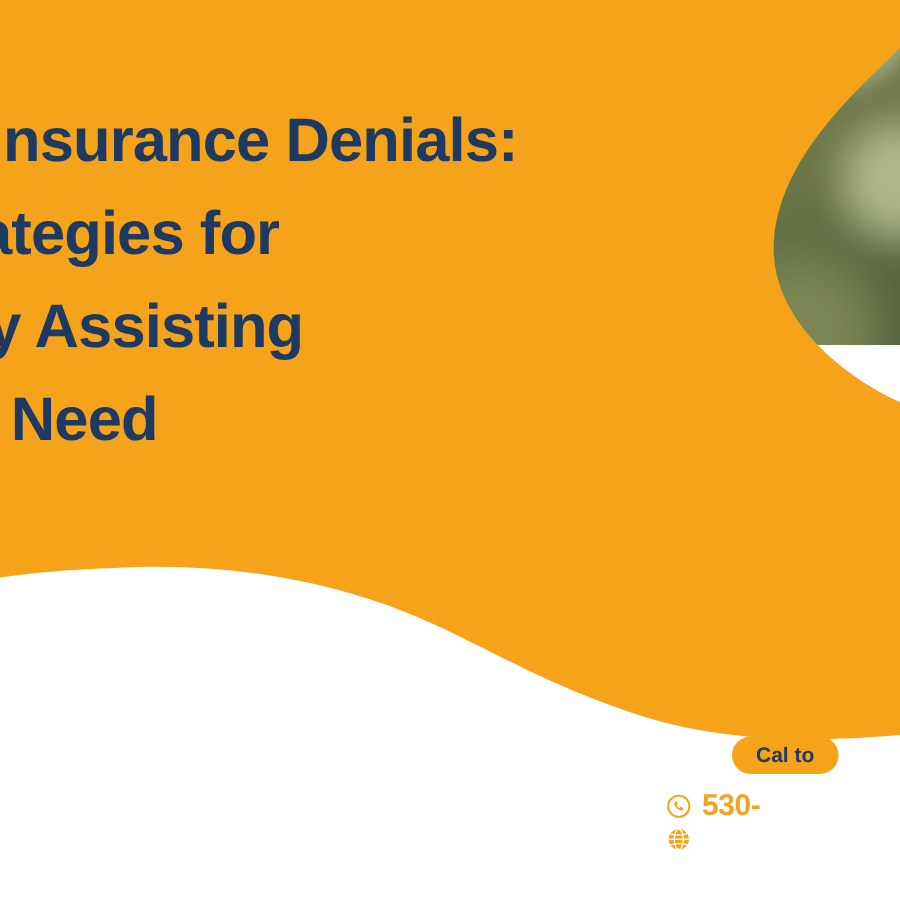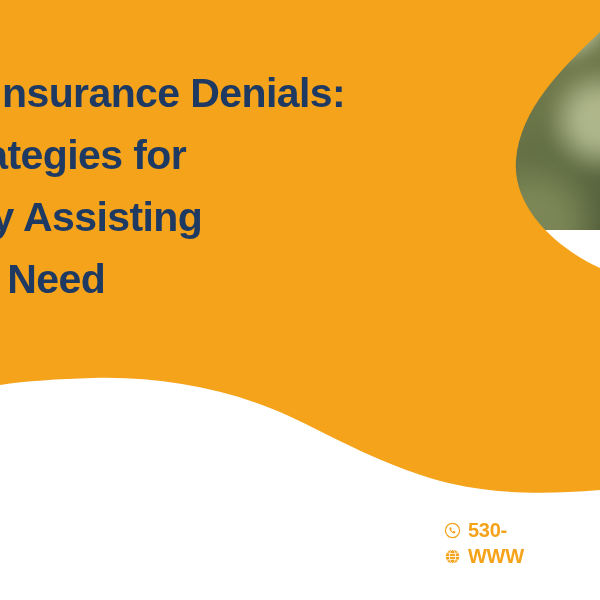--- a/index.html
+++ b/index.html
@@ -183,35 +183,35 @@
     <span class="hl-line hl-4">n Need</span>
   </div>
 
   <div class="logo">
     <div class="logo-main">S</div>
     <div class="logo-sub">de</div>
   </div>
 
   <div class="contact">
 
+    <div class="call-badge">Cal to</div>
 
     <div class="contact-row">
       <svg class="contact-icon" viewBox="0 0 24 24">
         <circle cx="12" cy="12" r="10" fill="none" stroke="#F5A31A" stroke-width="1.8"></circle>
         <path d="M8.4 7.6c.5-.5 1.2-.4 1.6.2l.8 1.2c.3.5.2 1-.2 1.3l-.5.4c-.2.2-.2.4-.1.6.5 1 1.3 1.8 2.3 2.3.2.1.4.1.6-.1l.4-.5c.3-.4.8-.5 1.3-.2l1.2.8c.6.4.7 1.1.2 1.6l-.5.5c-.5.5-1.2.6-1.9.4-1.4-.5-2.6-1.2-3.6-2.2-1-1-1.7-2.2-2.2-3.6-.2-.7-.1-1.4.4-1.9z" fill="#F5A31A"></path>
       </svg>
       <span class="contact-text">530-</span>
     </div>
 
     <div class="contact-row">
       <svg class="contact-icon" viewBox="0 0 24 24">
         <circle cx="12" cy="12" r="9.6" fill="#F5A31A"></circle>
         <ellipse cx="12" cy="12" rx="4.3" ry="9.6" fill="none" stroke="#ffffff" stroke-width="1.2"></ellipse>
         <line x1="2.4" y1="12" x2="21.6" y2="12" stroke="#ffffff" stroke-width="1.2"></line>
         <path d="M4.2 6.6 C7.4 8.4 16.6 8.4 19.8 6.6" fill="none" stroke="#ffffff" stroke-width="1.1"></path>
         <path d="M4.2 17.4 C7.4 15.6 16.6 15.6 19.8 17.4" fill="none" stroke="#ffffff" stroke-width="1.1"></path>
       </svg>
-      <span class="contact-text">WWW</span>
     </div>
 
   </div>
 
 </div>
 
 </body></html>

